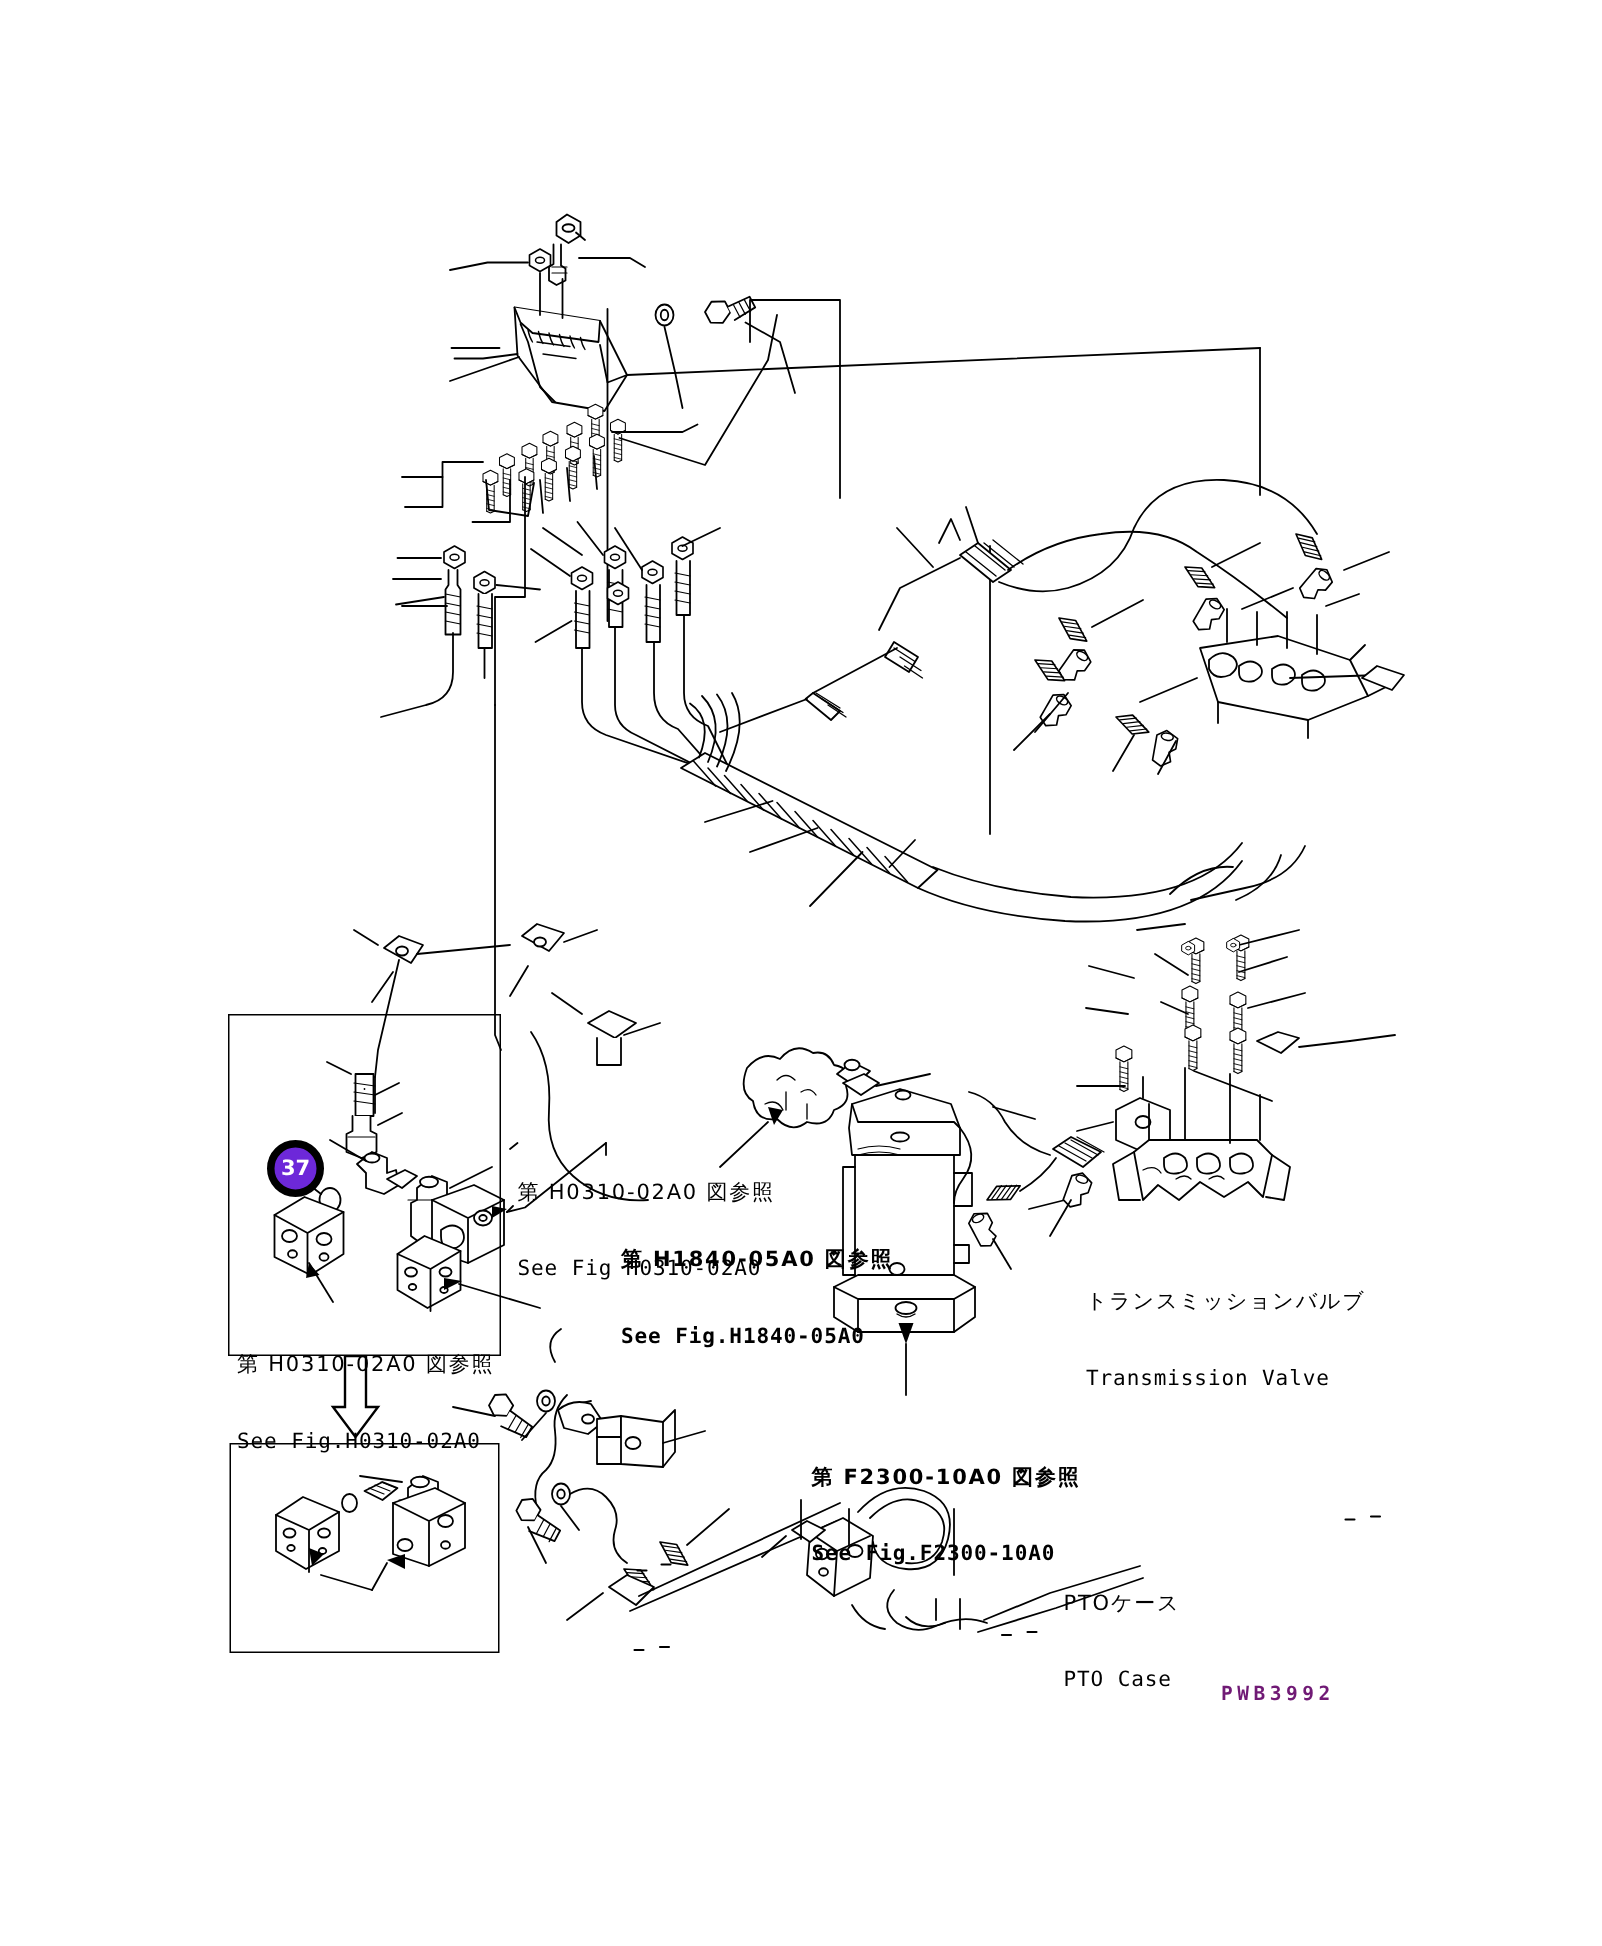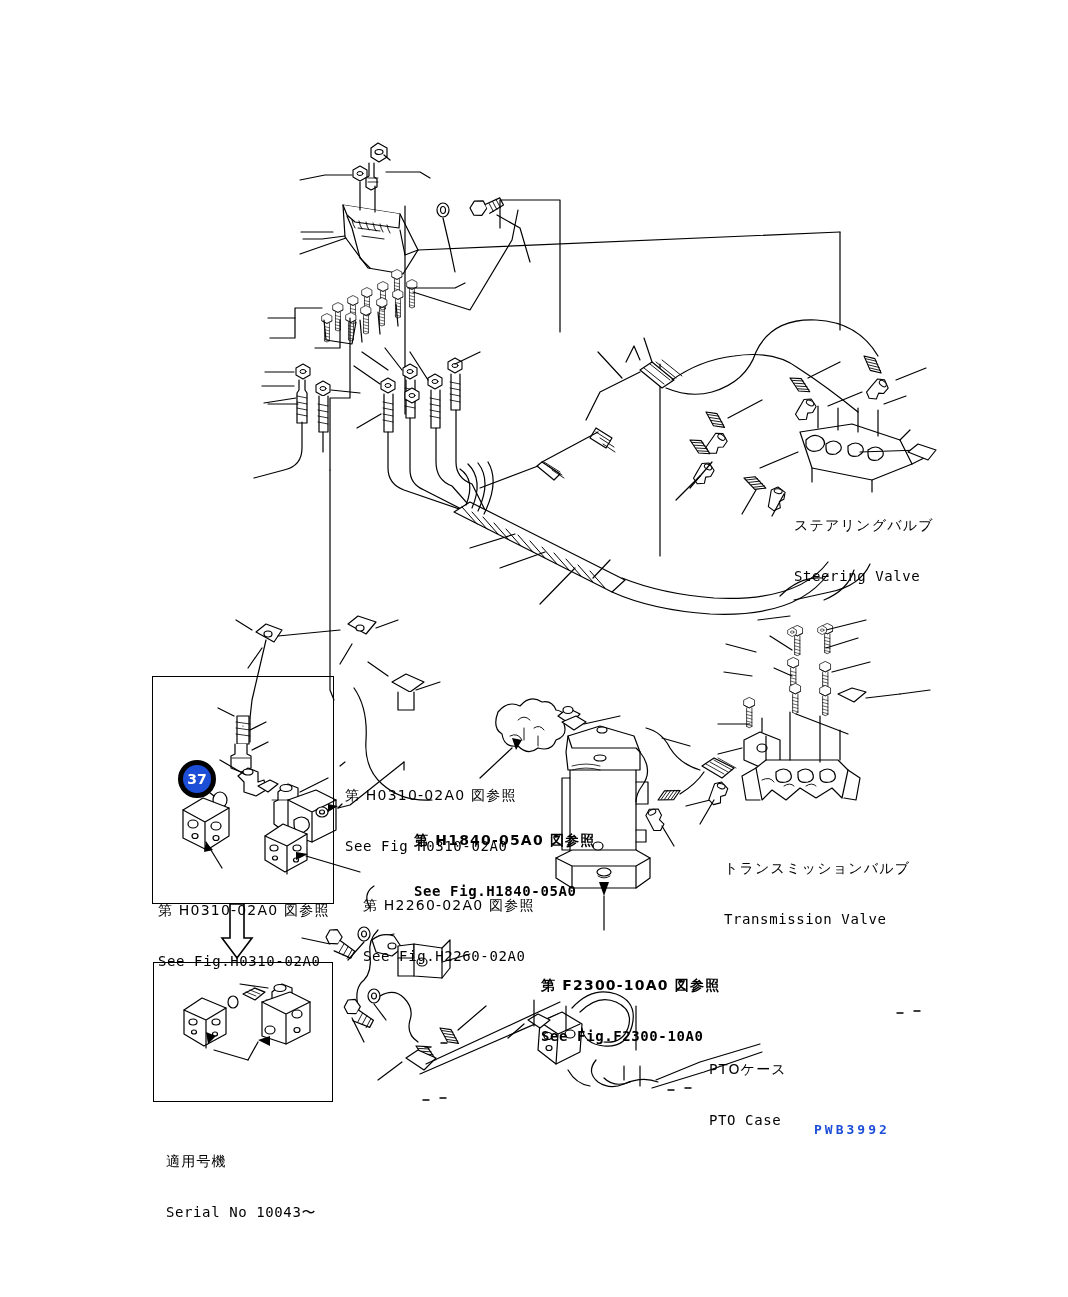--- a/index.html
+++ b/index.html
@@ -47,21 +47,21 @@
     letter-spacing: 0.6px;
   }
   #dwg-code {
     position: absolute;
     left: 814px;
     top: 1122px;
     font-family: "DejaVu Sans Mono", "Liberation Mono", monospace;
     font-size: 13px;
     font-weight: bold;
     letter-spacing: 3px;
-    color: #1d4ed8;
+    color: #701a75;
   }
   .marker {
     position: absolute;
     width: 38px;
     height: 38px;
     border-radius: 50%;
     display: flex;
     align-items: center;
     justify-content: center;
     font-family: "DejaVu Sans", "Liberation Sans", sans-serif;
@@ -667,28 +667,24 @@
   </svg>
 
   <div style="position:absolute;left:152px;top:676px;width:182px;height:228px;border:1.6px solid #000;box-sizing:border-box;"></div>
 
   <div style="position:absolute;left:153px;top:962px;width:180px;height:140px;border:1.6px solid #000;box-sizing:border-box;"></div>
 
   <svg style="position:absolute;left:220px;top:904px;width:34px;height:56px;" viewBox="0 0 34 56" xmlns="http://www.w3.org/2000/svg">
     <path d="M10,0 L24,0 L24,34 L32,34 L17,54 L2,34 L10,34 Z" fill="#ffffff" stroke="#000000" stroke-width="1.6" stroke-linejoin="miter"></path>
   </svg>
 
-  <div class="marker" style="left:178px;top:760px;background:#1d4ed8;border:5px solid #000000;">
+  <div class="marker" style="left:178px;top:760px;background:#6d28d9;border:5px solid #000000;">
     <span>37</span>
   </div>
 
-  <div class="lbl" style="left:794px;top:483px;">
-    <span class="jp">ステアリングバルブ</span>
-    <span class="en">Steering Valve</span>
-  </div>
 
   <div class="lbl" style="left:724px;top:826px;">
     <span class="jp">トランスミッションバルブ</span>
     <span class="en">Transmission Valve</span>
   </div>
 
   <div class="lbl" style="left:663px;top:1027px;margin-left:46px;">
     <span class="jp">PTOケース</span>
     <span class="en">PTO Case</span>
   </div>
@@ -696,36 +692,28 @@
   <div class="lbl" style="left:345px;top:753px;">
     <span class="jp">第 H0310-02A0 図参照</span>
     <span class="en">See Fig H0310-02A0</span>
   </div>
 
   <div class="lbl" style="left:414px;top:798px;font-weight:bold;">
     <span class="jp">第 H1840-05A0 図参照</span>
     <span class="en">See Fig.H1840-05A0</span>
   </div>
 
-  <div class="lbl" style="left:363px;top:863px;">
-    <span class="jp">第 H2260-02A0 図参照</span>
-    <span class="en">See Fig.H2260-02A0</span>
-  </div>
 
   <div class="lbl" style="left:158px;top:868px;">
     <span class="jp">第 H0310-02A0 図参照</span>
     <span class="en">See Fig.H0310-02A0</span>
   </div>
 
   <div class="lbl" style="left:541px;top:943px;font-weight:bold;">
     <span class="jp">第 F2300-10A0 図参照</span>
     <span class="en">See Fig.F2300-10A0</span>
   </div>
 
 
-  <div class="lbl" style="left:166px;top:1119px;">
-    <span class="jp">適用号機</span>
-    <span class="en">Serial No 10043〜</span>
-  </div>
 
   <div id="dwg-code">PWB3992</div>
 
 </div>
 
 </body></html>

